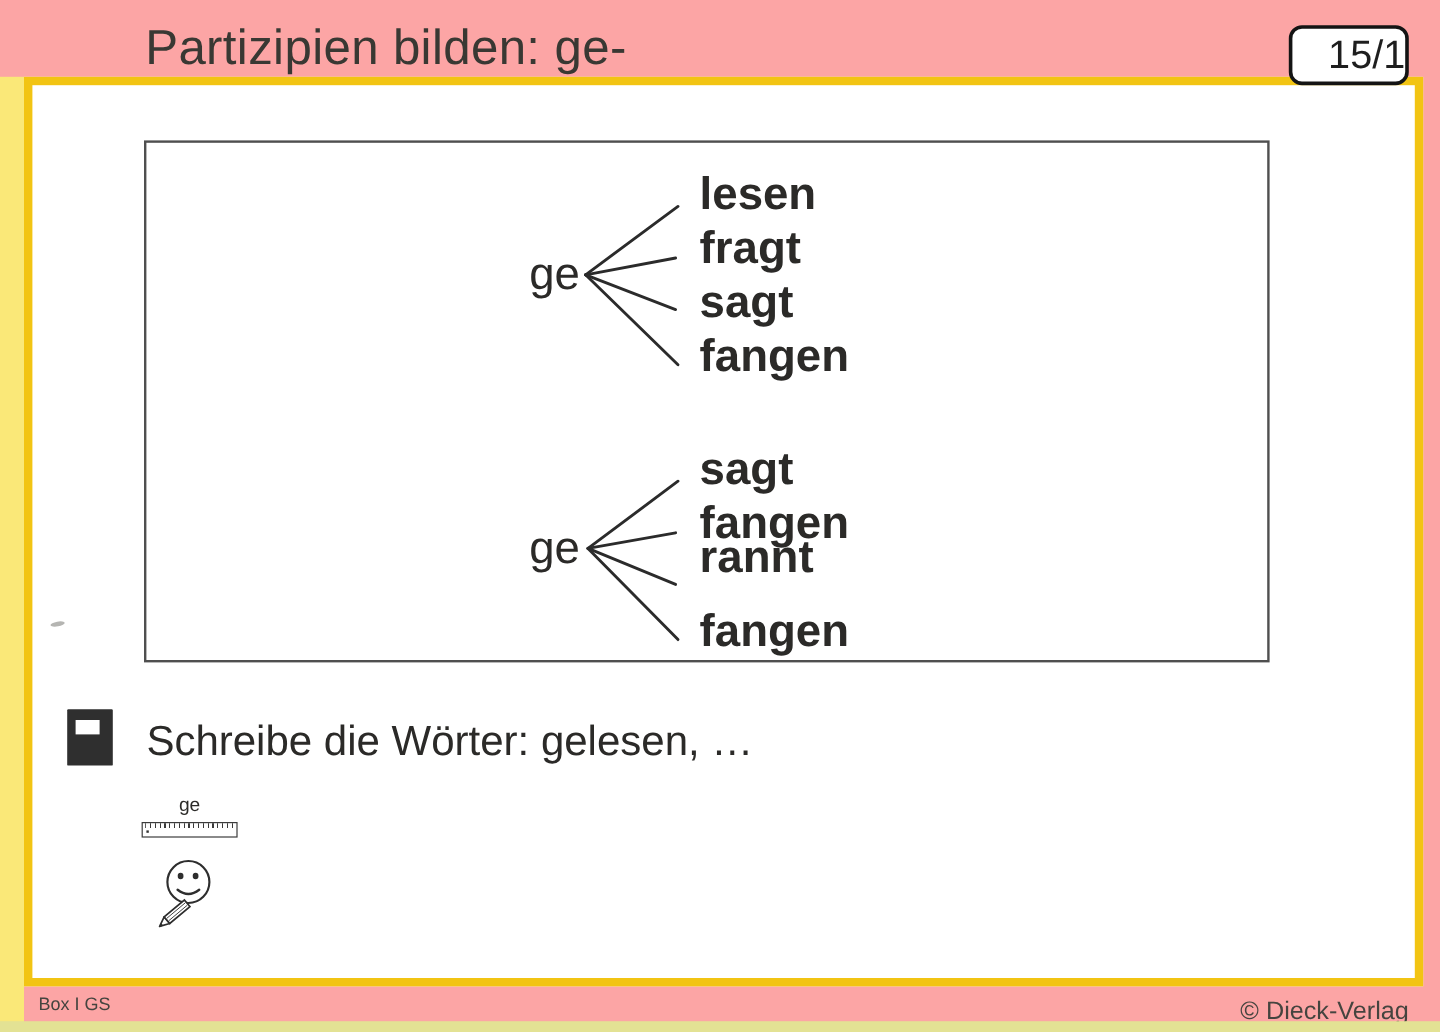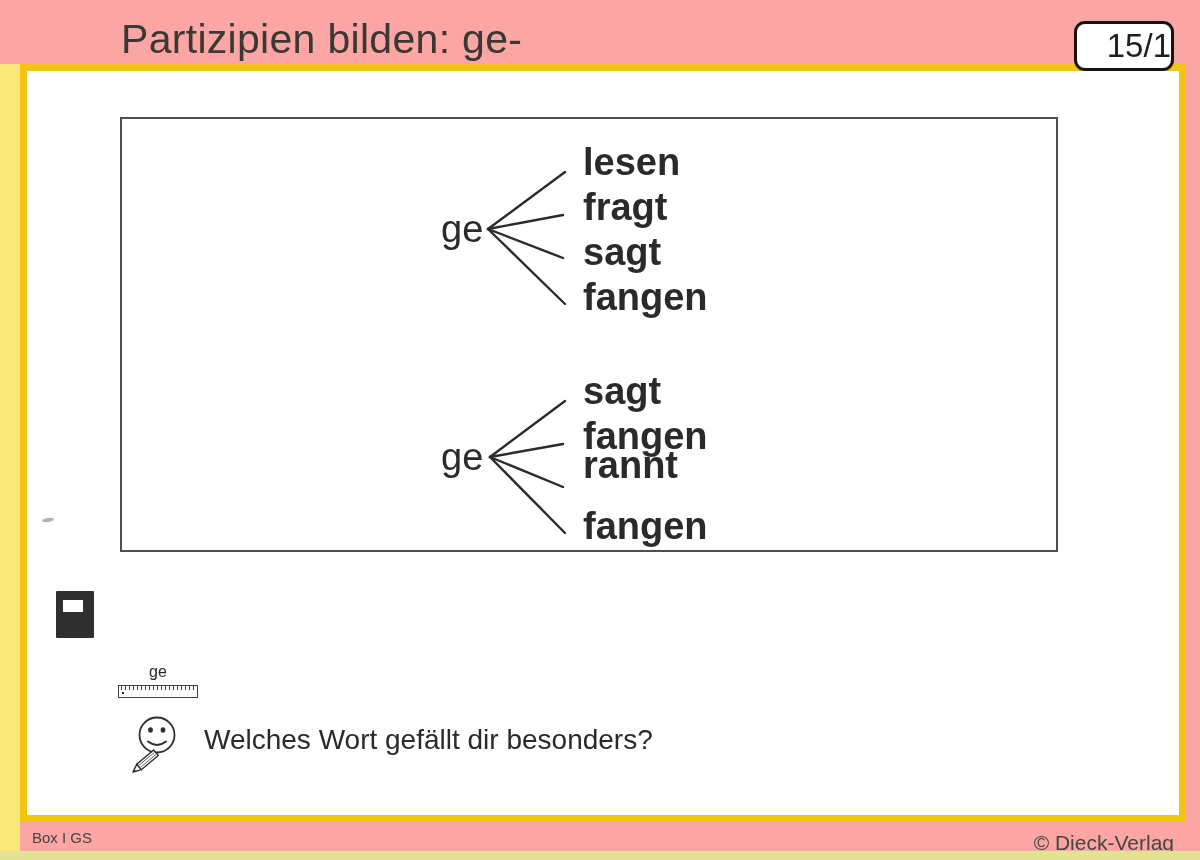--- a/index.html
+++ b/index.html
@@ -119,41 +119,41 @@
     <div class="ge-label ge-2">ge</div>
     <div class="word" style="top:250px">sagt</div>
     <div class="word" style="top:295px">fangen</div>
     <div class="word" style="top:324px">rannt</div>
     <div class="word" style="top:385px">fangen</div>
   </div>
 
   <div class="notebook-icon">
     <div class="notebook-label"></div>
   </div>
+  <div class="task-text-lg" style="left:122px; top:598px">Schreibe die Wörter: gelesen, …</div>
 
   <div class="ruler-ge-label">ge</div>
   <div class="ruler-icon">
     <div class="ruler-ticks"></div>
     <div class="ruler-dot"></div>
   </div>
 
   <svg class="smiley-icon" width="62" height="68" viewBox="0 0 62 68">
     <circle cx="31" cy="23" r="17.5" fill="#ffffff" stroke="#2e2e2e" stroke-width="1.8"></circle>
     <ellipse cx="24.5" cy="18" rx="2.4" ry="2.7" fill="#2e2e2e"></ellipse>
     <ellipse cx="37" cy="18" rx="2.4" ry="2.7" fill="#2e2e2e"></ellipse>
     <path d="M22,29.5 Q31,36.5 40,29.5" fill="none" stroke="#2e2e2e" stroke-width="2" stroke-linecap="round"></path>
     <g transform="translate(7,60) rotate(-40)">
       <polygon points="0,0 8,-3.6 8,3.6" fill="#ffffff" stroke="#2e2e2e" stroke-width="1.4" stroke-linejoin="round"></polygon>
       <circle cx="1.8" cy="0" r="1.1" fill="#2e2e2e"></circle>
       <rect x="8" y="-3.6" width="22" height="7.2" fill="#ffffff" stroke="#2e2e2e" stroke-width="1.4"></rect>
       <line x1="9" y1="-1.3" x2="29" y2="-1.3" stroke="#2e2e2e" stroke-width="0.7"></line>
       <line x1="9" y1="1.3" x2="29" y2="1.3" stroke="#2e2e2e" stroke-width="0.7"></line>
     </g>
   </svg>
-  <div class="task-text" style="left:204px; top:724px">Welches Wort gefällt dir besonders?</div>
 
   <div class="scan-mark"></div>
 
   <div class="footer-left">Box I GS</div>
   <div class="footer-right">© Dieck-Verlag</div>
 
   <div class="edge-strip-bottom"></div>
 </div>
 
 </body></html>

